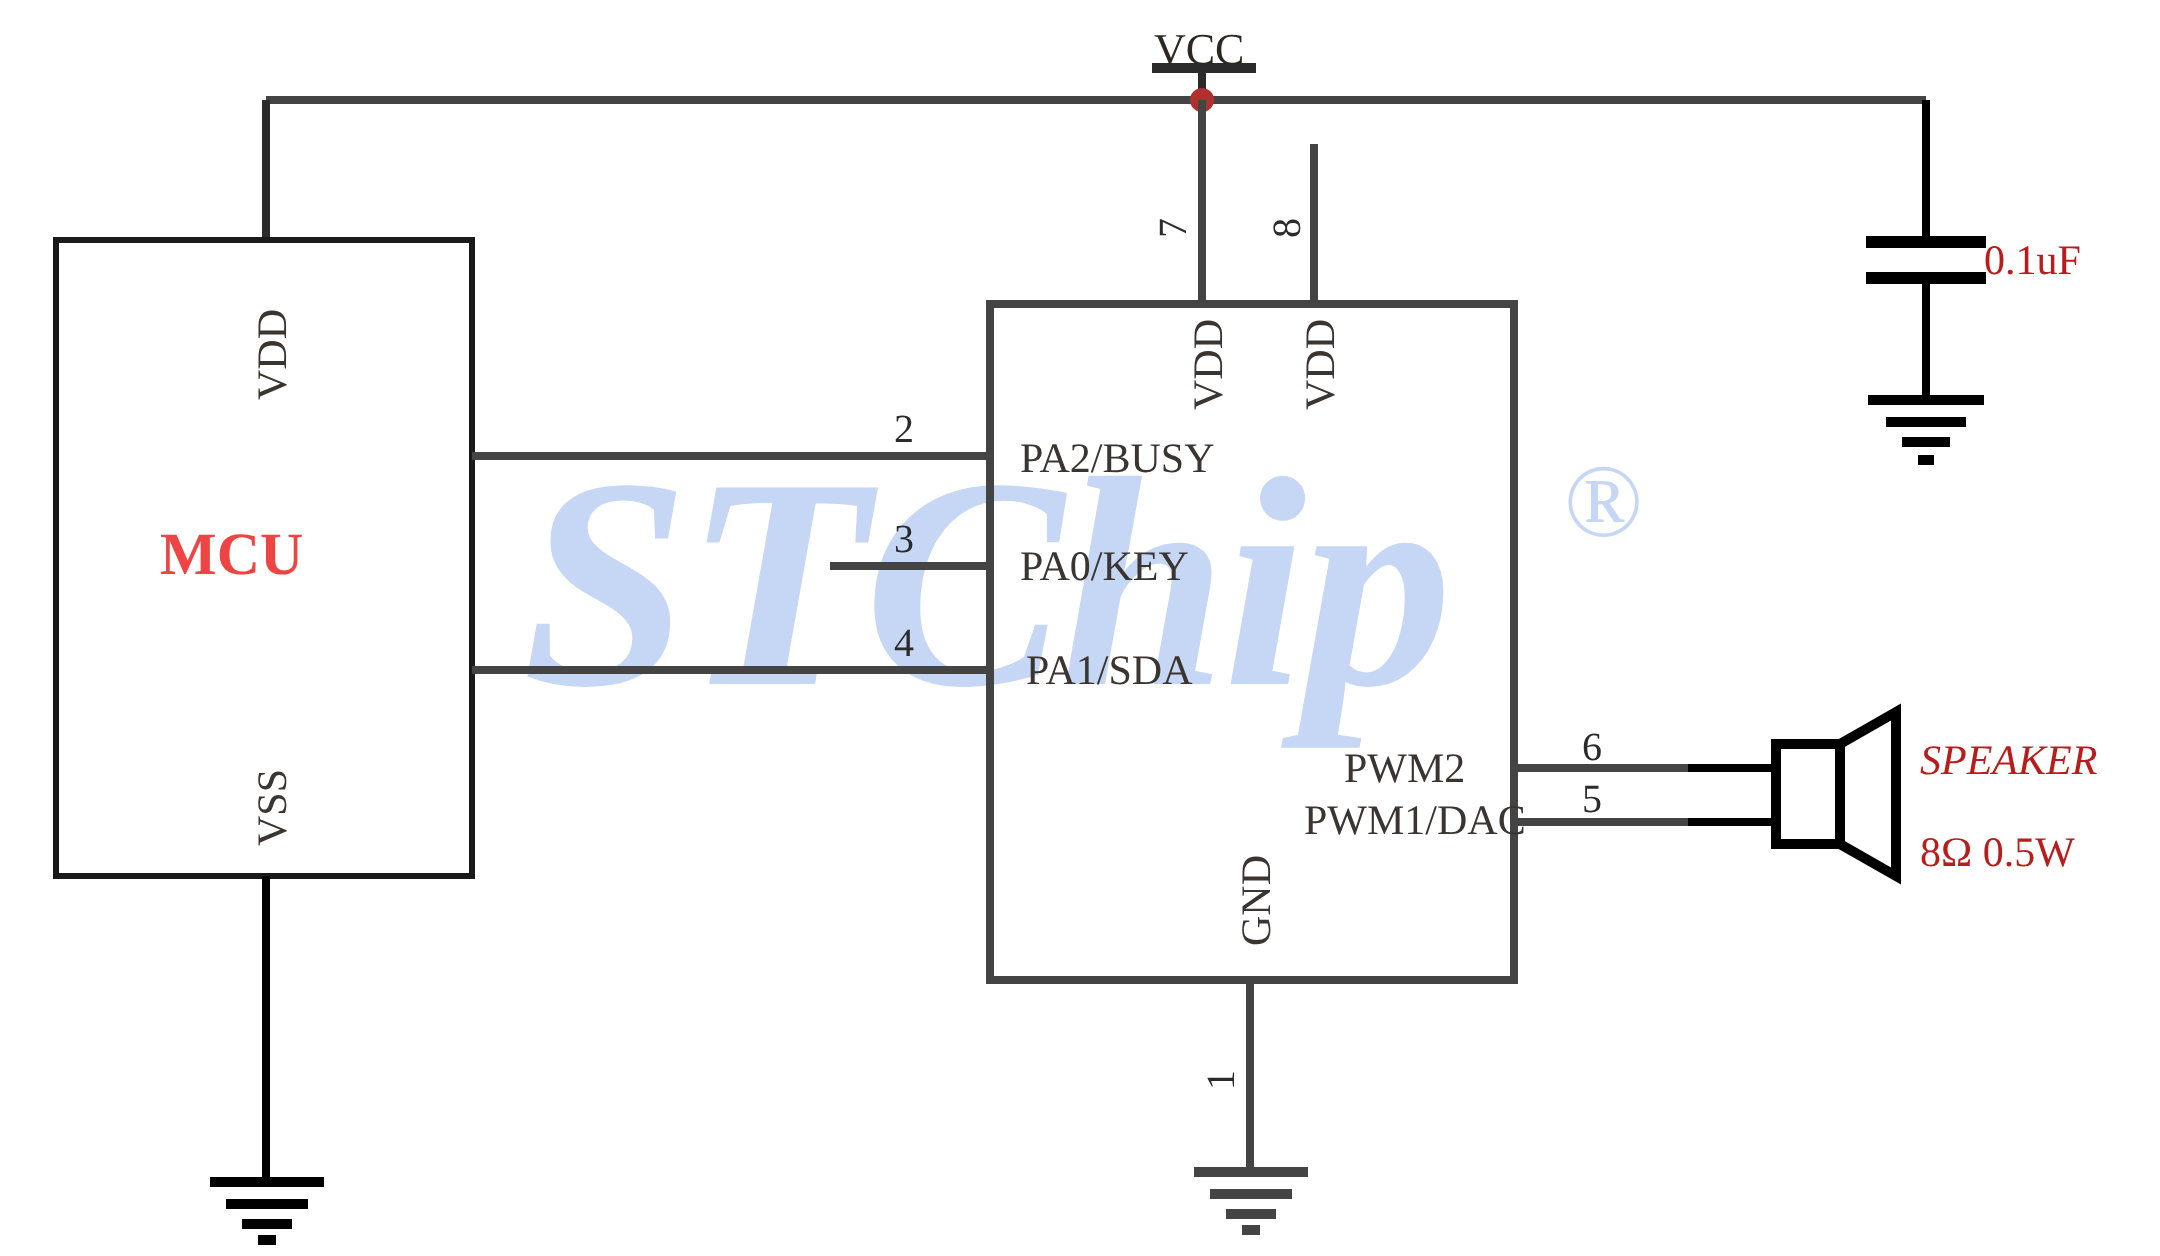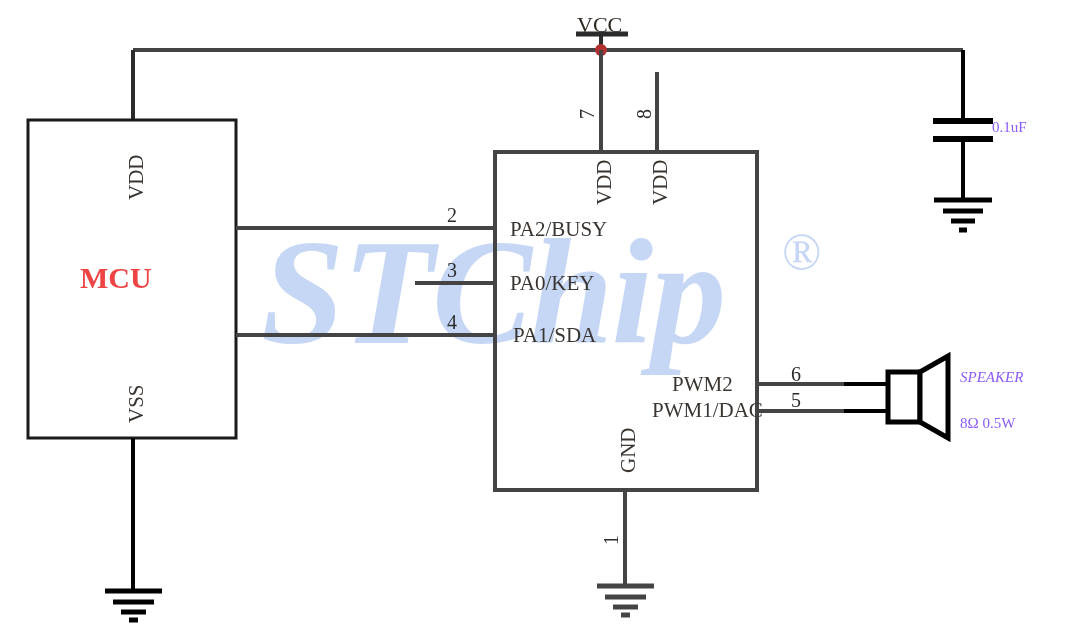--- a/index.html
+++ b/index.html
@@ -65,22 +65,22 @@
   .pin-name {
     font-size: 21px;
   }
   .big {
     font-size: 30px;
     font-weight: bold;
     color: #ef4444;
     font-family: "Liberation Serif", "DejaVu Serif", serif;
   }
   .part-txt {
-    font-size: 15px;
-    color: #8b5cf6;
+    font-size: 21px;
+    color: #b91c1c;
   }
   .vcc-txt {
     font-size: 22px;
     color: #2d2720;
   }
 </style>
 </head>
 <body>
 
 <div id="canvas">

